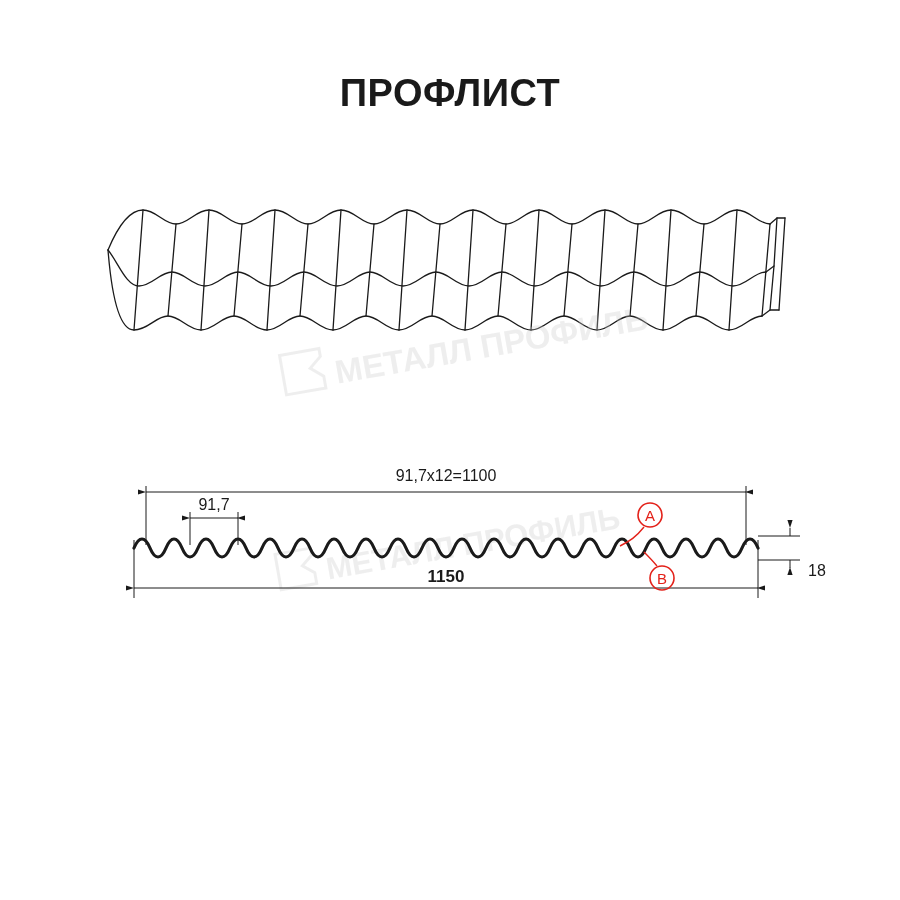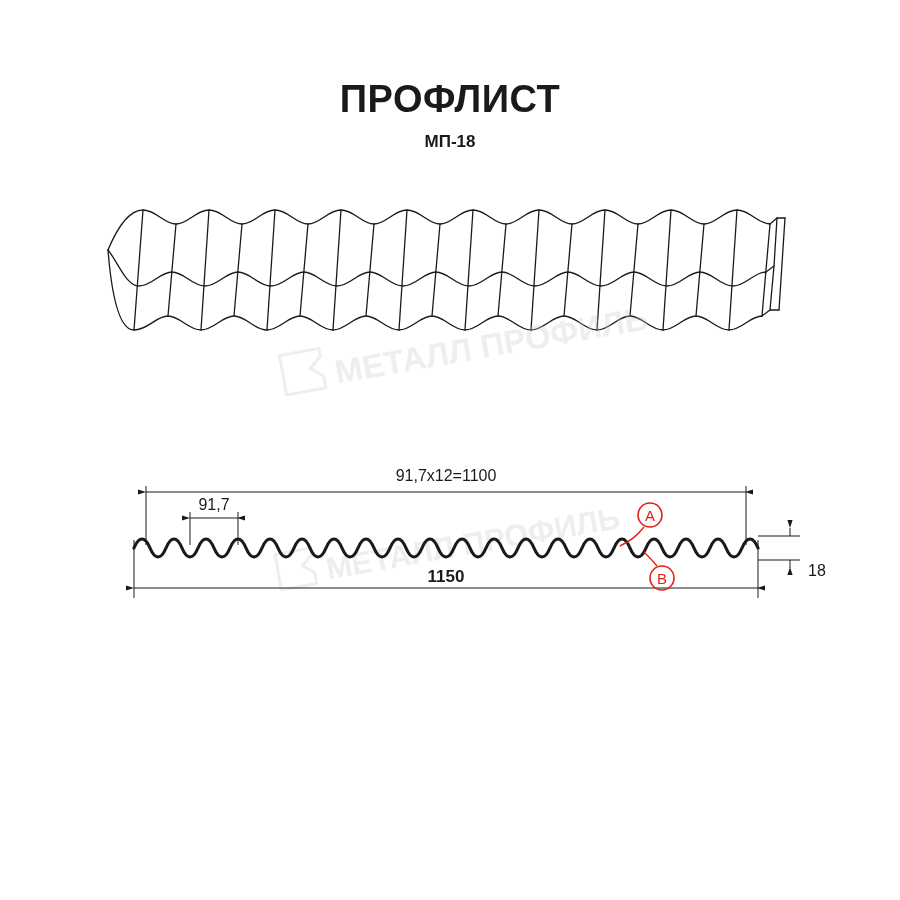--- a/index.html
+++ b/index.html
@@ -15,21 +15,21 @@
     position: relative;
     overflow: hidden;
   }
   .page {
     position: relative;
     width: 900px;
     height: 900px;
   }
   .title {
     position: absolute;
-    top: 78px;
+    top: 72px;
     left: 0;
     width: 900px;
     text-align: center;
     font-size: 38px;
     font-weight: bold;
     letter-spacing: 0.5px;
     color: #1a1a1a;
   }
   .subtitle {
     position: absolute;
@@ -66,21 +66,20 @@
     font-weight: bold;
     fill: #c9c9c9;
   }
 </style>
 </head>
 <body>
 
 <div class="page">
 
   <div class="title">ПРОФЛИСТ</div>
-  <div class="subtitle">МП-18</div>
 
   <svg class="drawing" width="900" height="900" viewBox="0 0 900 900">
 
     <g fill="none" stroke="#1a1a1a" stroke-width="1.3" stroke-linejoin="round" stroke-linecap="round">
 
       <path d="M108,250
                C118,226 130,210 143,210
                C156,210 164,224 176,224
                C188,224 196,210 209,210
                C222,210 230,224 242,224

